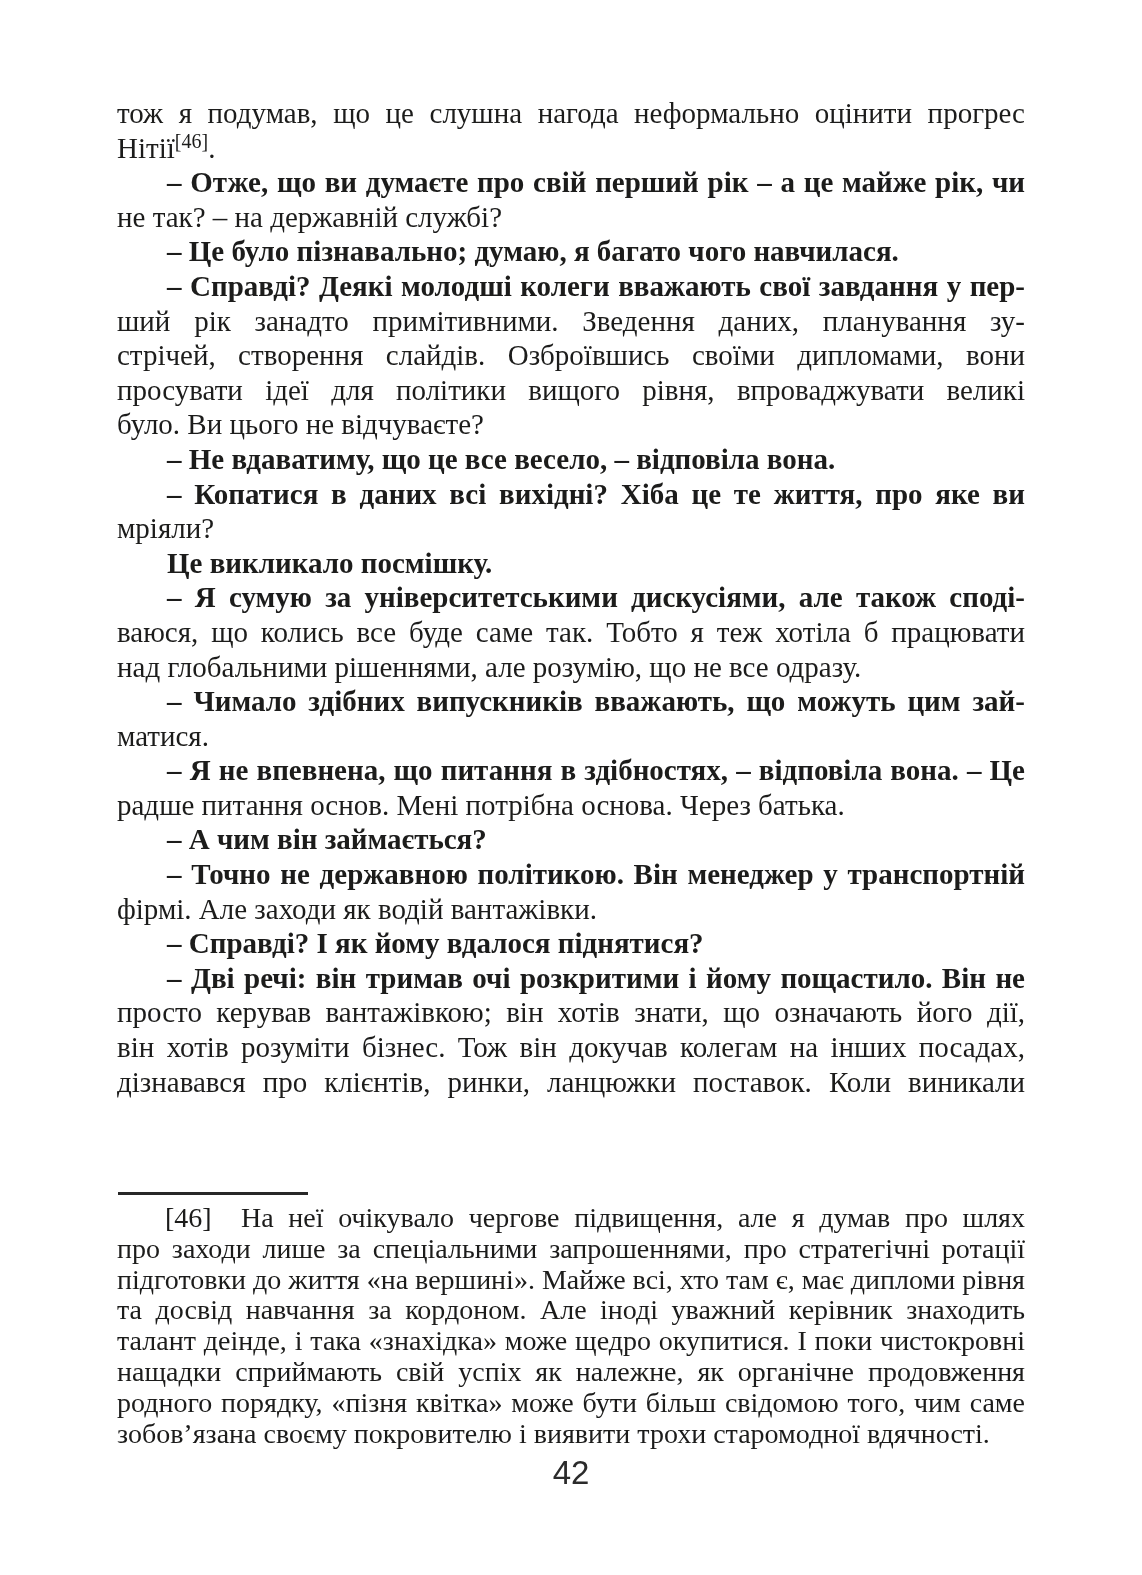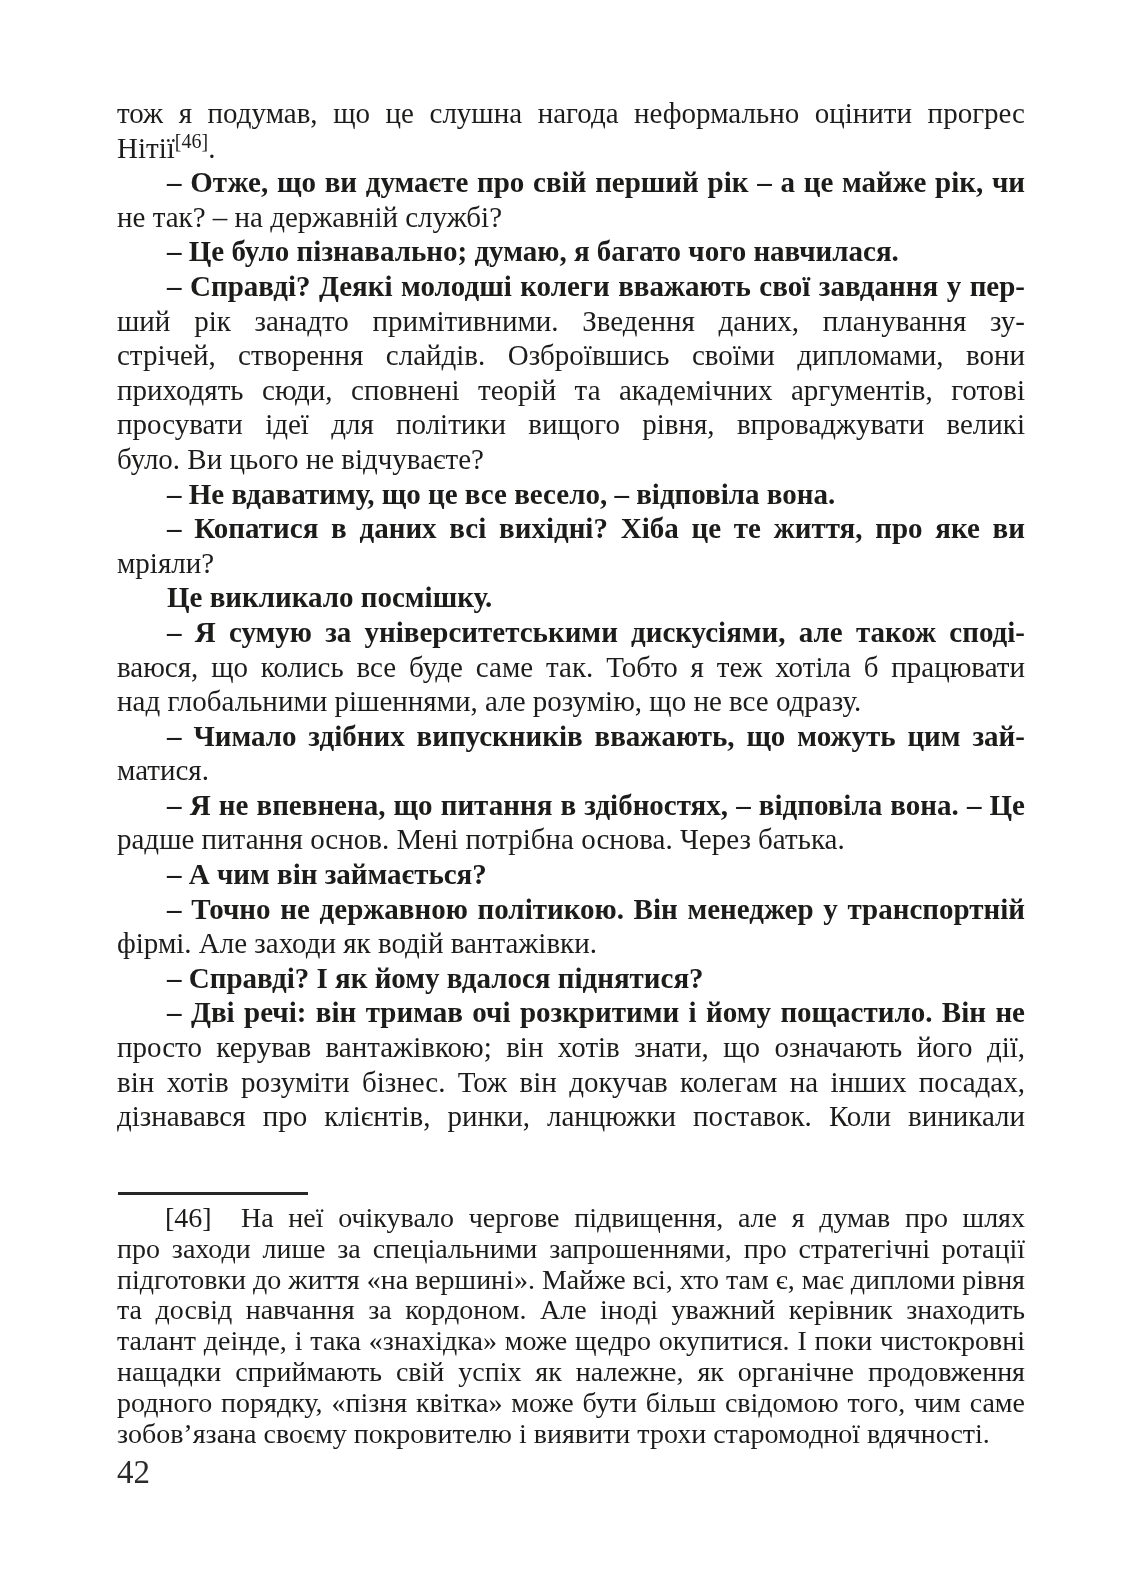--- a/index.html
+++ b/index.html
@@ -57,21 +57,22 @@
     line-height: 30.8px;
   }
   .footnote .line { height: 30.8px; }
   .footnote .line.indent { text-indent: 48px; }
 
   .page-number {
     position: absolute;
     left: 117px;
     top: 1454px;
     width: 908px;
-    font-family: Liberation Serif, serif;
+    text-align: center;
+    font-family: Liberation Sans, sans-serif;
     font-size: 33px;
     color: #2b2b2b;
   }
 </style>
 </head>
 <body>
 
 <div class="page">
   <div class="body-text" id="body-text">
       <div class="para">
@@ -82,21 +83,20 @@
         <div class="line indent">– Отже, що ви думаєте про свій перший рік – а це майже рік, чи</div>
         <div class="line end">не так? – на державній службі?</div>
       </div>
       <div class="para">
         <div class="line end indent">– Це було пізнавально; думаю, я багато чого навчилася.</div>
       </div>
       <div class="para">
         <div class="line indent">– Справді? Деякі молодші колеги вважають свої завдання у пер-</div>
         <div class="line">ший рік занадто примітивними. Зведення даних, планування зу-</div>
         <div class="line">стрічей, створення слайдів. Озброївшись своїми дипломами, вони</div>
-        <div class="line">приходять сюди, сповнені теорій та академічних аргументів, готові</div>
         <div class="line">просувати ідеї для політики вищого рівня, впроваджувати великі</div>
         <div class="line end">було. Ви цього не відчуваєте?</div>
       </div>
       <div class="para">
         <div class="line end indent">– Не вдаватиму, що це все весело, – відповіла вона.</div>
       </div>
       <div class="para">
         <div class="line indent">– Копатися в даних всі вихідні? Хіба це те життя, про яке ви</div>
         <div class="line end">мріяли?</div>
       </div>

